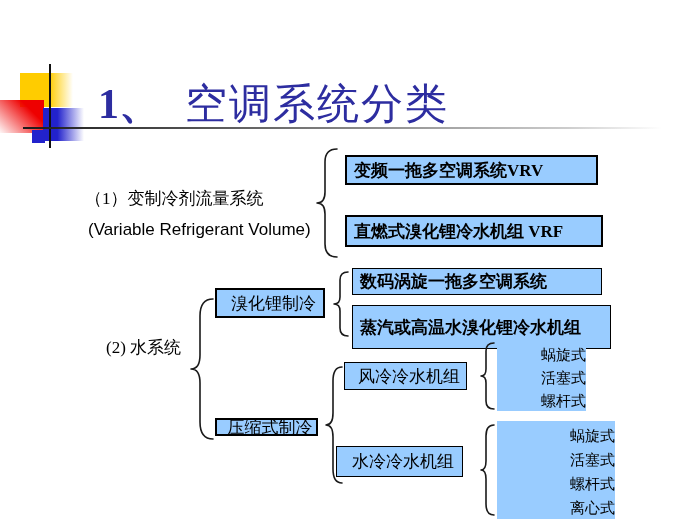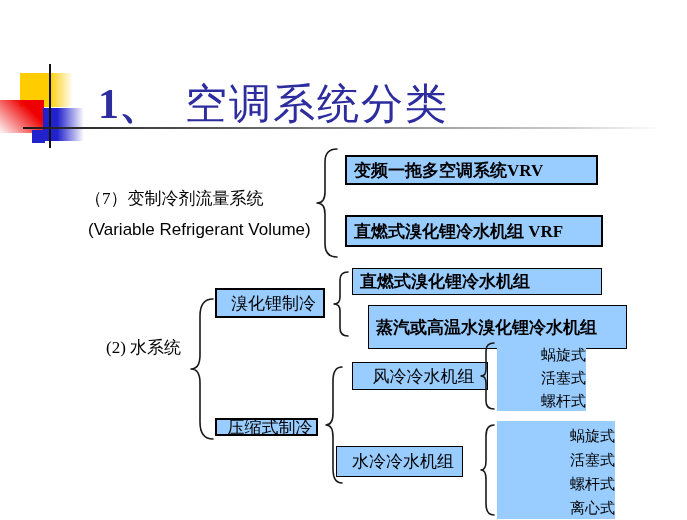--- a/index.html
+++ b/index.html
@@ -48,21 +48,21 @@
   <div class="deco-red"></div>
   <div class="deco-blue"></div>
   <div class="deco-blue-small"></div>
   <div class="deco-vline"></div>
   <div class="title-underline"></div>
 
   <h1 class="title">
     <span class="num">1、</span><span>空调系统分类</span>
   </h1>
 
-  <div class="lbl" style="left:85px;top:187px">（7）变制冷剂流量系统</div>
+  <div class="lbl" style="left:85px;top:187px">（1）变制冷剂流量系统</div>
   <div class="lbl en" style="left:88px;top:220px">(Variable Refrigerant Volume)</div>
 
   <svg class="brace" style="left:316px;top:148px" width="22" height="110" viewBox="0 0 22 110">
     <path d="M21,1 Q9,1 9,14 L9,44 Q9,55 1,55 Q9,55 9,66 L9,96 Q9,109 21,109"></path>
   </svg>
 
   <div class="box wide" style="left:345px;top:155px;width:253px;height:30px">变频一拖多空调系统VRV</div>
   <div class="box wide" style="left:345px;top:215px;width:258px;height:32px">直燃式溴化锂冷水机组 VRF</div>
 
   <div class="lbl" style="left:106px;top:336px">(2) 水系统</div>
@@ -70,30 +70,30 @@
   <svg class="brace" style="left:190px;top:298px" width="24" height="142" viewBox="0 0 24 142">
     <path d="M23,1 Q10,1 10,18 L10,57 Q10,71 1,71 Q10,71 10,85 L10,124 Q10,141 23,141"></path>
   </svg>
 
   <div class="box center" style="left:215px;top:288px;width:110px;height:30px">溴化锂制冷</div>
 
   <svg class="brace" style="left:333px;top:271px" width="16" height="66" viewBox="0 0 16 66">
     <path d="M15,1 Q7,1 7,9 L7,26 Q7,33 1,33 Q7,33 7,40 L7,57 Q7,65 15,65"></path>
   </svg>
 
-  <div class="box wide thin" style="left:352px;top:268px;width:250px;height:27px">直燃式溴化锂冷水机组</div>
-  <div class="box wide thin" style="left:368px;top:305px;width:259px;height:44px">蒸汽或高温水溴化锂冷水机组</div>
+  <div class="box wide thin" style="left:352px;top:268px;width:250px;height:27px">数码涡旋一拖多空调系统</div>
+  <div class="box wide thin" style="left:352px;top:305px;width:259px;height:44px">蒸汽或高温水溴化锂冷水机组</div>
 
   <div class="box center" style="left:215px;top:418px;width:103px;height:18px">压缩式制冷</div>
 
   <svg class="brace" style="left:325px;top:366px" width="18" height="118" viewBox="0 0 18 118">
     <path d="M17,1 Q8,1 8,15 L8,47 Q8,59 1,59 Q8,59 8,71 L8,103 Q8,117 17,117"></path>
   </svg>
 
-  <div class="box center thin" style="left:352px;top:362px;width:136px;height:28px">风冷冷水机组</div>
+  <div class="box center thin" style="left:344px;top:362px;width:123px;height:28px">风冷冷水机组</div>
 
   <svg class="brace" style="left:480px;top:342px" width="15" height="68" viewBox="0 0 15 68">
     <path d="M14,1 Q6,1 6,9 L6,27 Q6,34 1,34 Q6,34 6,41 L6,59 Q6,67 14,67"></path>
   </svg>
 
   <div class="typelist" style="left:497px;top:341px;width:89px;height:70px">
     <div class="ti">蜗旋式</div>
     <div class="ti">活塞式</div>
     <div class="ti">螺杆式</div>
   </div>

